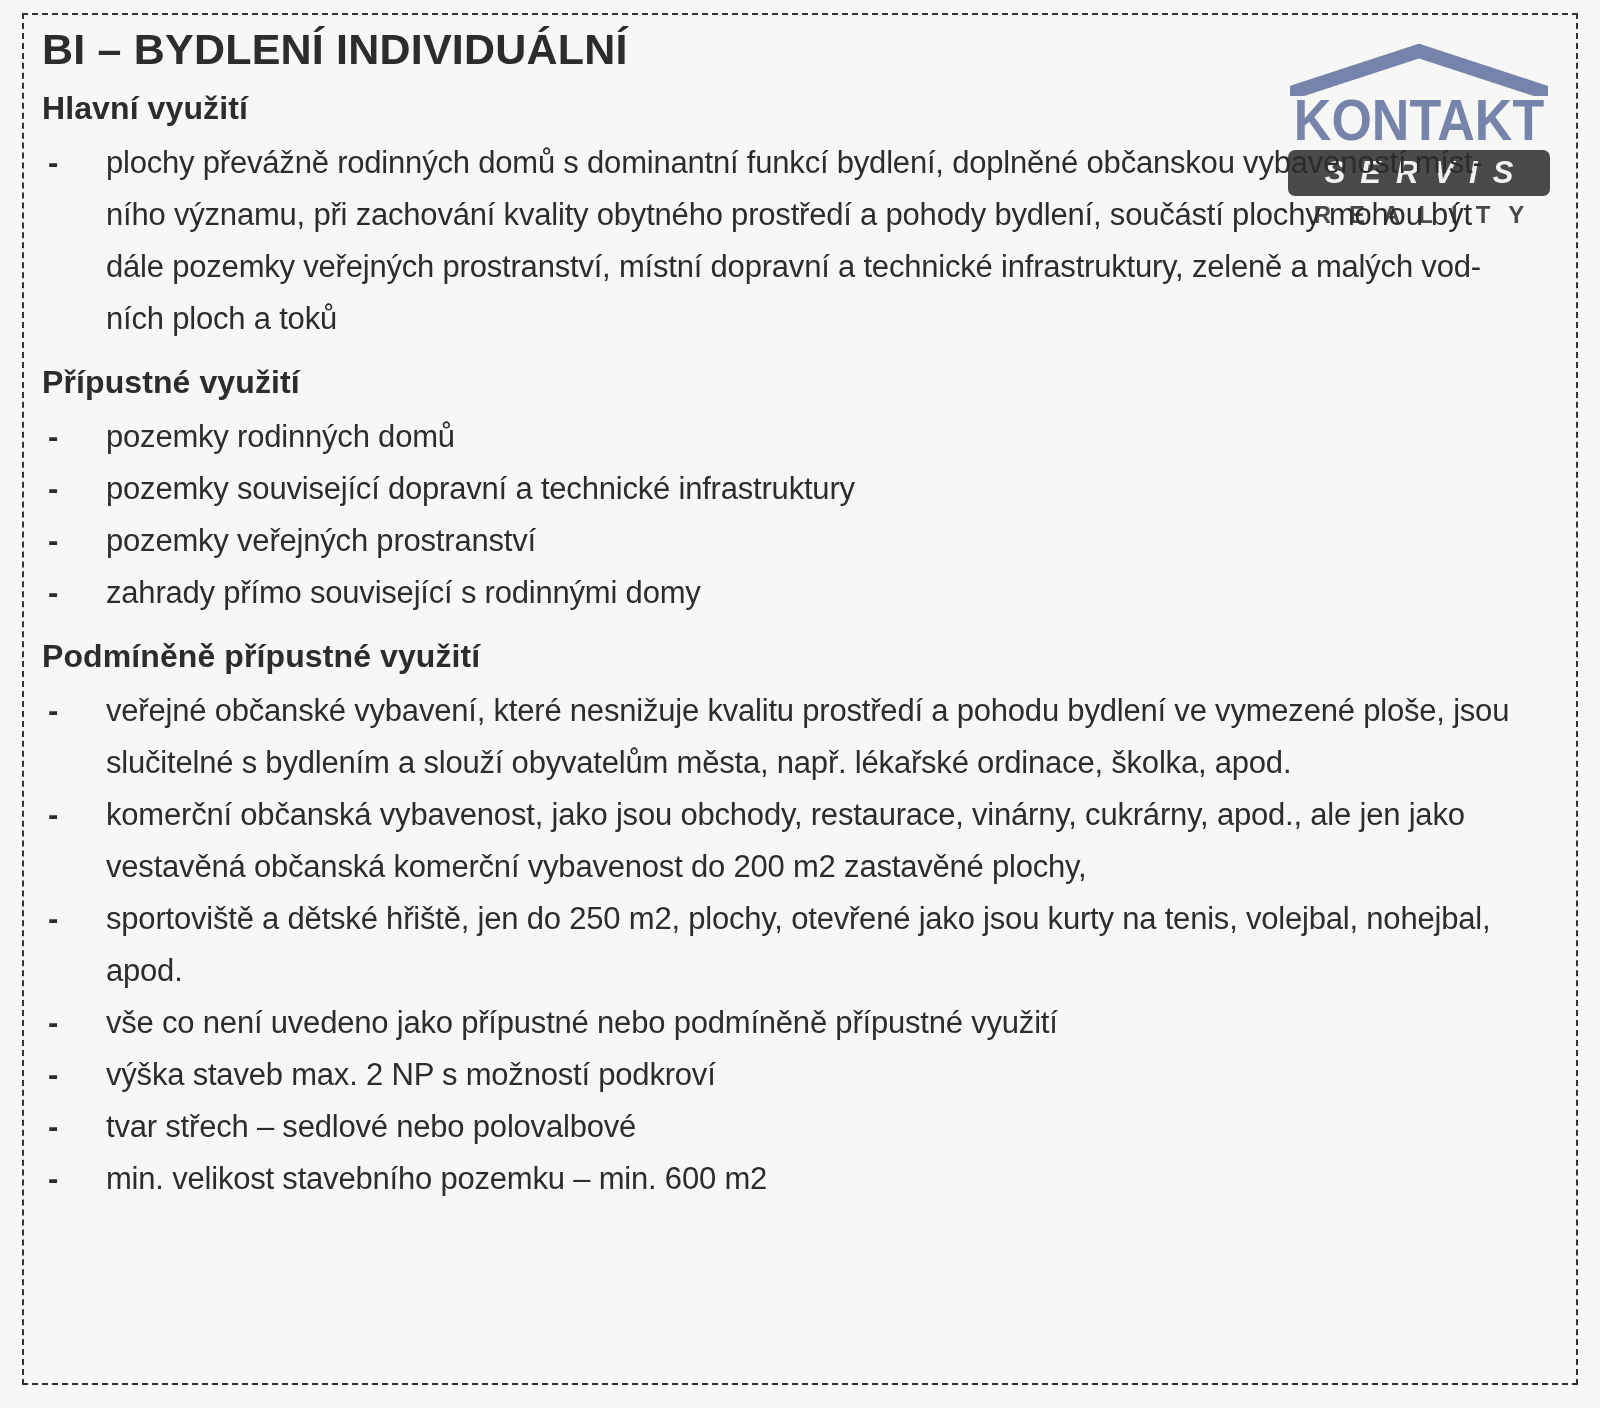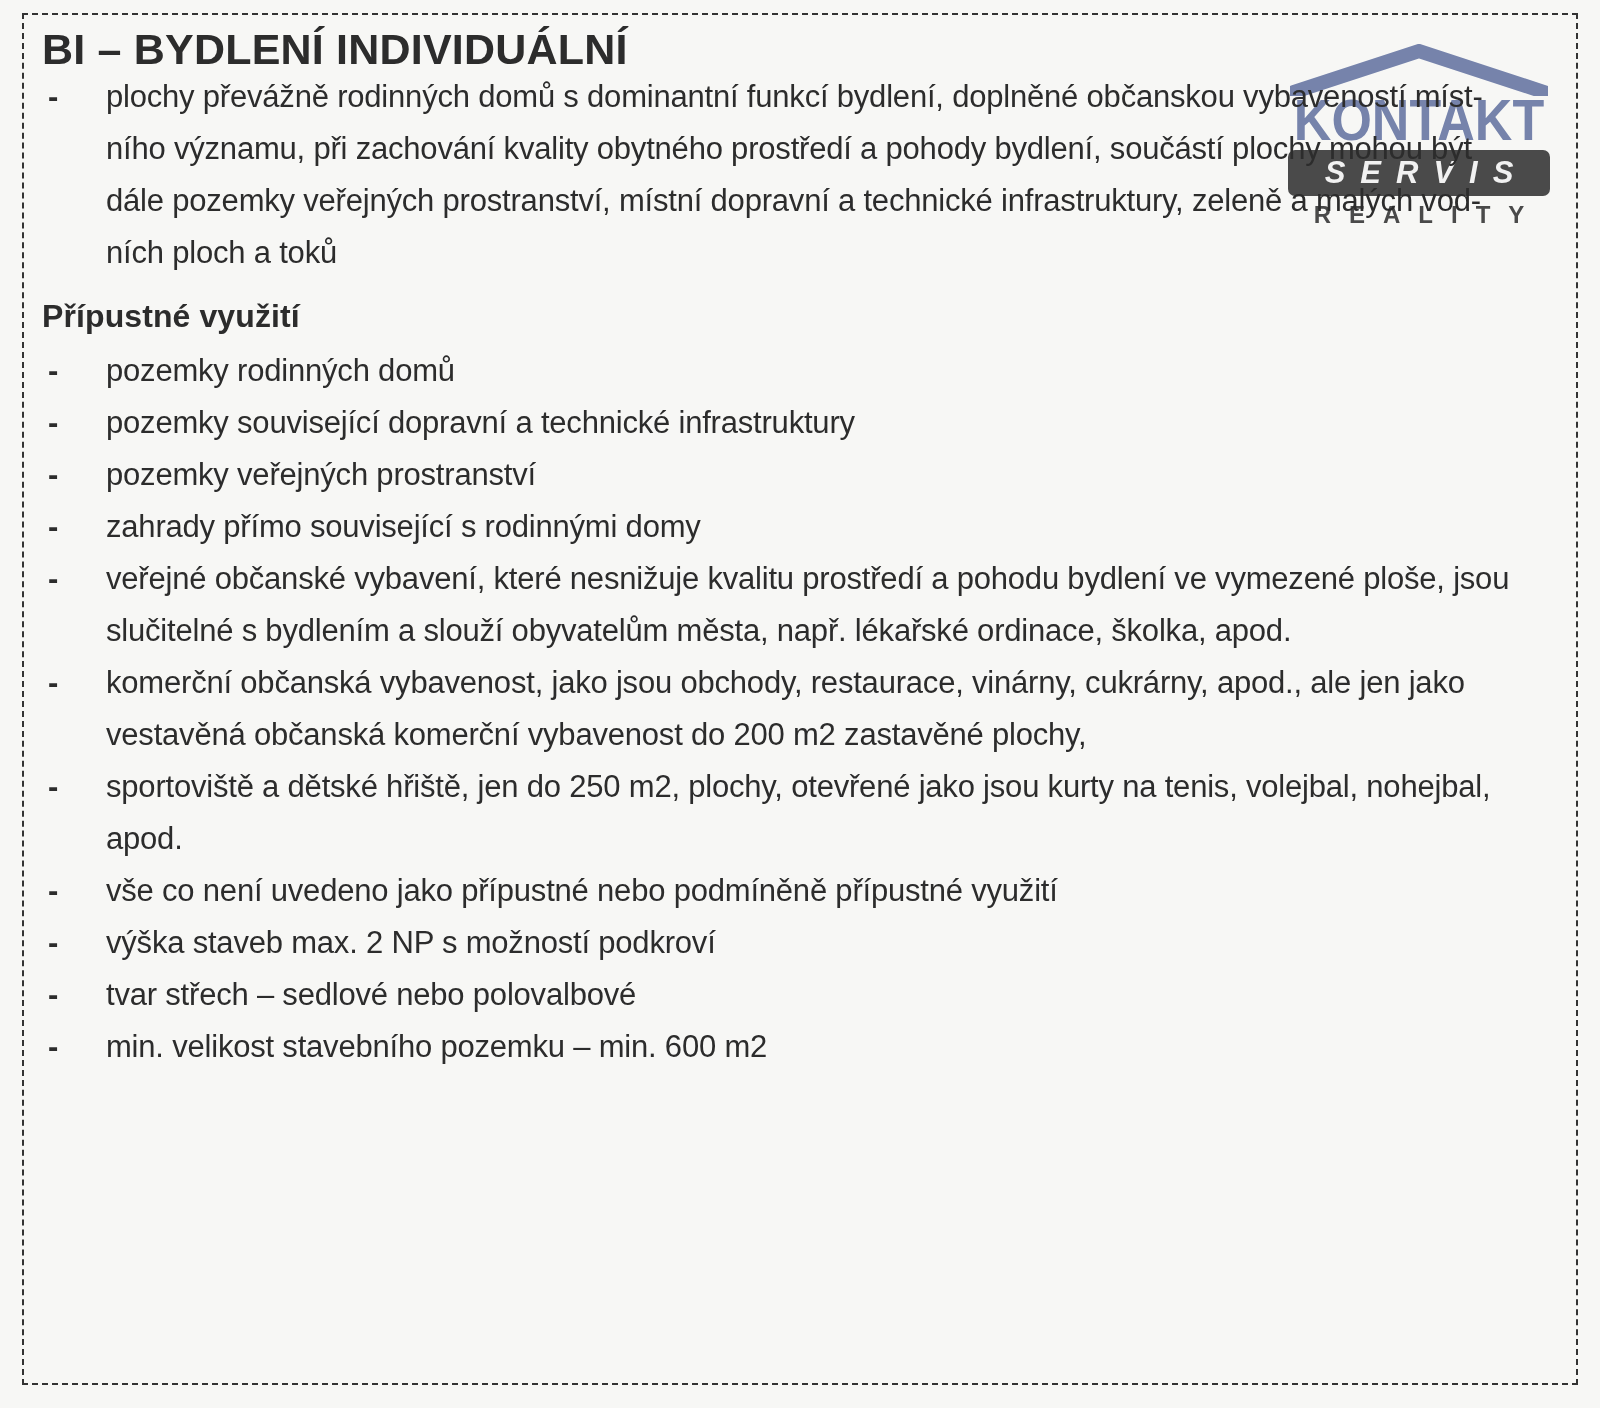--- a/index.html
+++ b/index.html
@@ -119,20 +119,21 @@
       <span class="wm-band-text">SERVIS</span>
     </div>
     <div class="wm-tagline" style="color:#404040;">REALITY</div>
   </div>
 
   <div class="content">
 
     <div class="doc-title">BI – BYDLENÍ INDIVIDUÁLNÍ</div>
 
     <div class="section">
+      <div class="section-heading">Hlavní využití</div>
       <div class="item">
         <span class="marker">-</span>
         <div class="item-text">plochy převážně rodinných domů s dominantní funkcí bydlení, doplněné občanskou vybaveností míst-
 ního významu, při zachování kvality obytného prostředí a pohody bydlení, součástí plochy mohou být
 dále pozemky veřejných prostranství, místní dopravní a technické infrastruktury, zeleně a malých vod-
 ních ploch a toků</div>
       </div>
     </div>
 
     <div class="section">
@@ -149,20 +150,21 @@
         <span class="marker">-</span>
         <div class="item-text">pozemky veřejných prostranství</div>
       </div>
       <div class="item">
         <span class="marker">-</span>
         <div class="item-text">zahrady přímo související s rodinnými domy</div>
       </div>
     </div>
 
     <div class="section">
+      <div class="section-heading">Podmíněně přípustné využití</div>
       <div class="item">
         <span class="marker">-</span>
         <div class="item-text">veřejné občanské vybavení, které nesnižuje kvalitu prostředí a pohodu bydlení ve vymezené ploše, jsou
 slučitelné s bydlením a slouží obyvatelům města, např. lékařské ordinace, školka, apod.</div>
       </div>
       <div class="item">
         <span class="marker">-</span>
         <div class="item-text">komerční občanská vybavenost, jako jsou obchody, restaurace, vinárny, cukrárny, apod., ale jen jako
 vestavěná občanská komerční vybavenost do 200 m2 zastavěné plochy,</div>
       </div>

